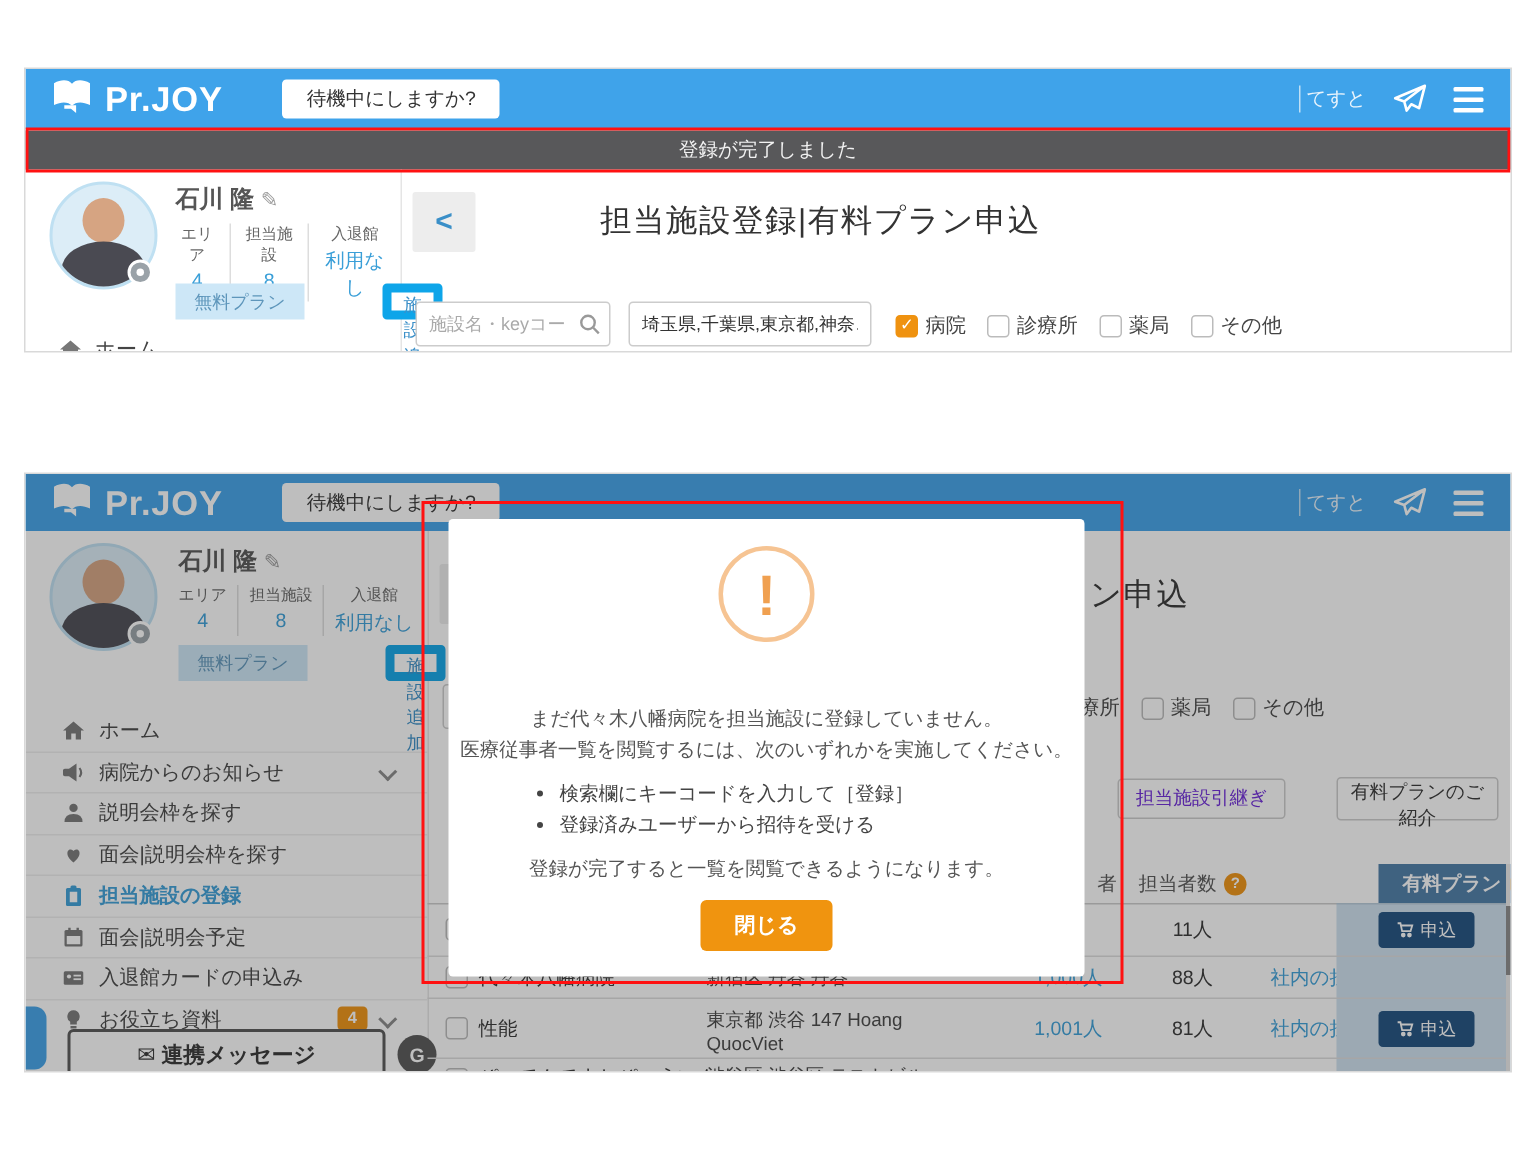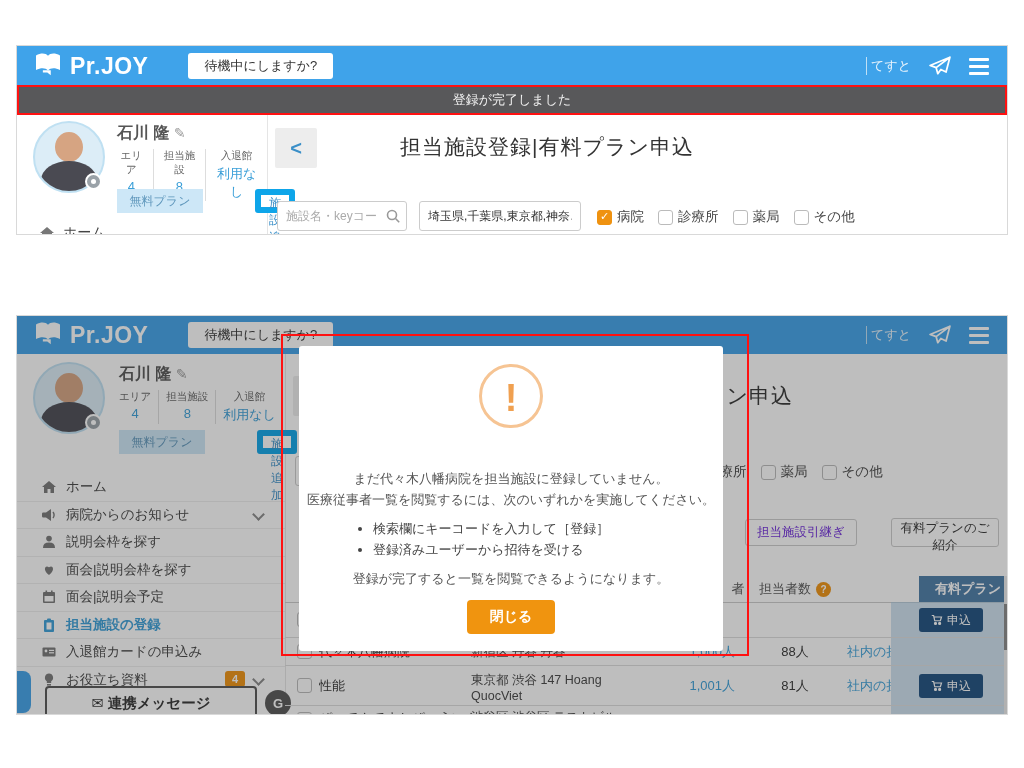--- a/index.html
+++ b/index.html
@@ -269,40 +269,40 @@
           <span>説明会枠を探す</span>
         </div>
         <div class="mitem">
           <span class="mi-ic">
               <svg viewBox="0 0 16 16">
                 <path d="M8 13 C2.5 9 3.4 4.4 6 4.4 C7.2 4.4 8 5.4 8 5.4 C8 5.4 8.8 4.4 10 4.4 C12.6 4.4 13.5 9 8 13z"></path>
               </svg>
             </span>
           <span>面会|説明会枠を探す</span>
         </div>
+        <div class="mitem active">
+          <span class="mi-ic">
+              <svg viewBox="0 0 16 16">
+                <rect x="3" y="3" width="10" height="12" rx="1"></rect>
+                <rect x="5.5" y="5.5" width="5" height="7" fill="#fff"></rect>
+                <rect x="6" y="1.4" width="4" height="3.2" rx="1"></rect>
+              </svg>
+            </span>
+          <span>担当施設の登録</span>
+        </div>
         <div class="mitem">
           <span class="mi-ic">
               <svg viewBox="0 0 16 16">
                 <rect x="2" y="3" width="12" height="11" rx="1"></rect>
                 <rect x="3.5" y="7" width="9" height="5.5" fill="#fff"></rect>
                 <rect x="4.5" y="1.5" width="1.6" height="3"></rect>
                 <rect x="10" y="1.5" width="1.6" height="3"></rect>
               </svg>
             </span>
           <span>面会|説明会予定</span>
-        </div>
-        <div class="mitem active">
-          <span class="mi-ic">
-              <svg viewBox="0 0 16 16">
-                <rect x="3" y="3" width="10" height="12" rx="1"></rect>
-                <rect x="5.5" y="5.5" width="5" height="7" fill="#fff"></rect>
-                <rect x="6" y="1.4" width="4" height="3.2" rx="1"></rect>
-              </svg>
-            </span>
-          <span>担当施設の登録</span>
         </div>
         <div class="mitem">
           <span class="mi-ic">
               <svg viewBox="0 0 16 16">
                 <rect x="1.5" y="3.5" width="13" height="9" rx="1"></rect>
                 <circle cx="5" cy="7" r="1.4" fill="#fff"></circle>
                 <rect x="8" y="5.8" width="5" height="1.2" fill="#fff"></rect>
                 <rect x="8" y="8.2" width="5" height="1.2" fill="#fff"></rect>
               </svg>
             </span>
@@ -368,20 +368,21 @@
         </div>
         <div class="th planhdr">
           <span>有料プラン</span>
             <span class="qm">?</span>
         </div>
         <div class="thline"></div>
         <div class="plantint"></div>
 
         <div class="trow" style="top:26px;height:36px;">
           <span class="cbox" style="top:10px;"></span>
+          <div class="cell" style="left:455px;width:110px;line-height:36px;text-align:center;">11人</div>
           <button class="apply" style="top:6px;">
               <svg viewBox="0 0 16 16" fill="none" stroke="#fff" stroke-width="1.6">
                 <path d="M1 2 H3.5 L5 9 H12.5 L14 4 H4"></path>
                 <circle cx="6" cy="12.5" r="1.3" fill="#fff"></circle>
                 <circle cx="11.5" cy="12.5" r="1.3" fill="#fff"></circle>
               </svg>
               <span>申込</span>
             </button>
         </div>
 

